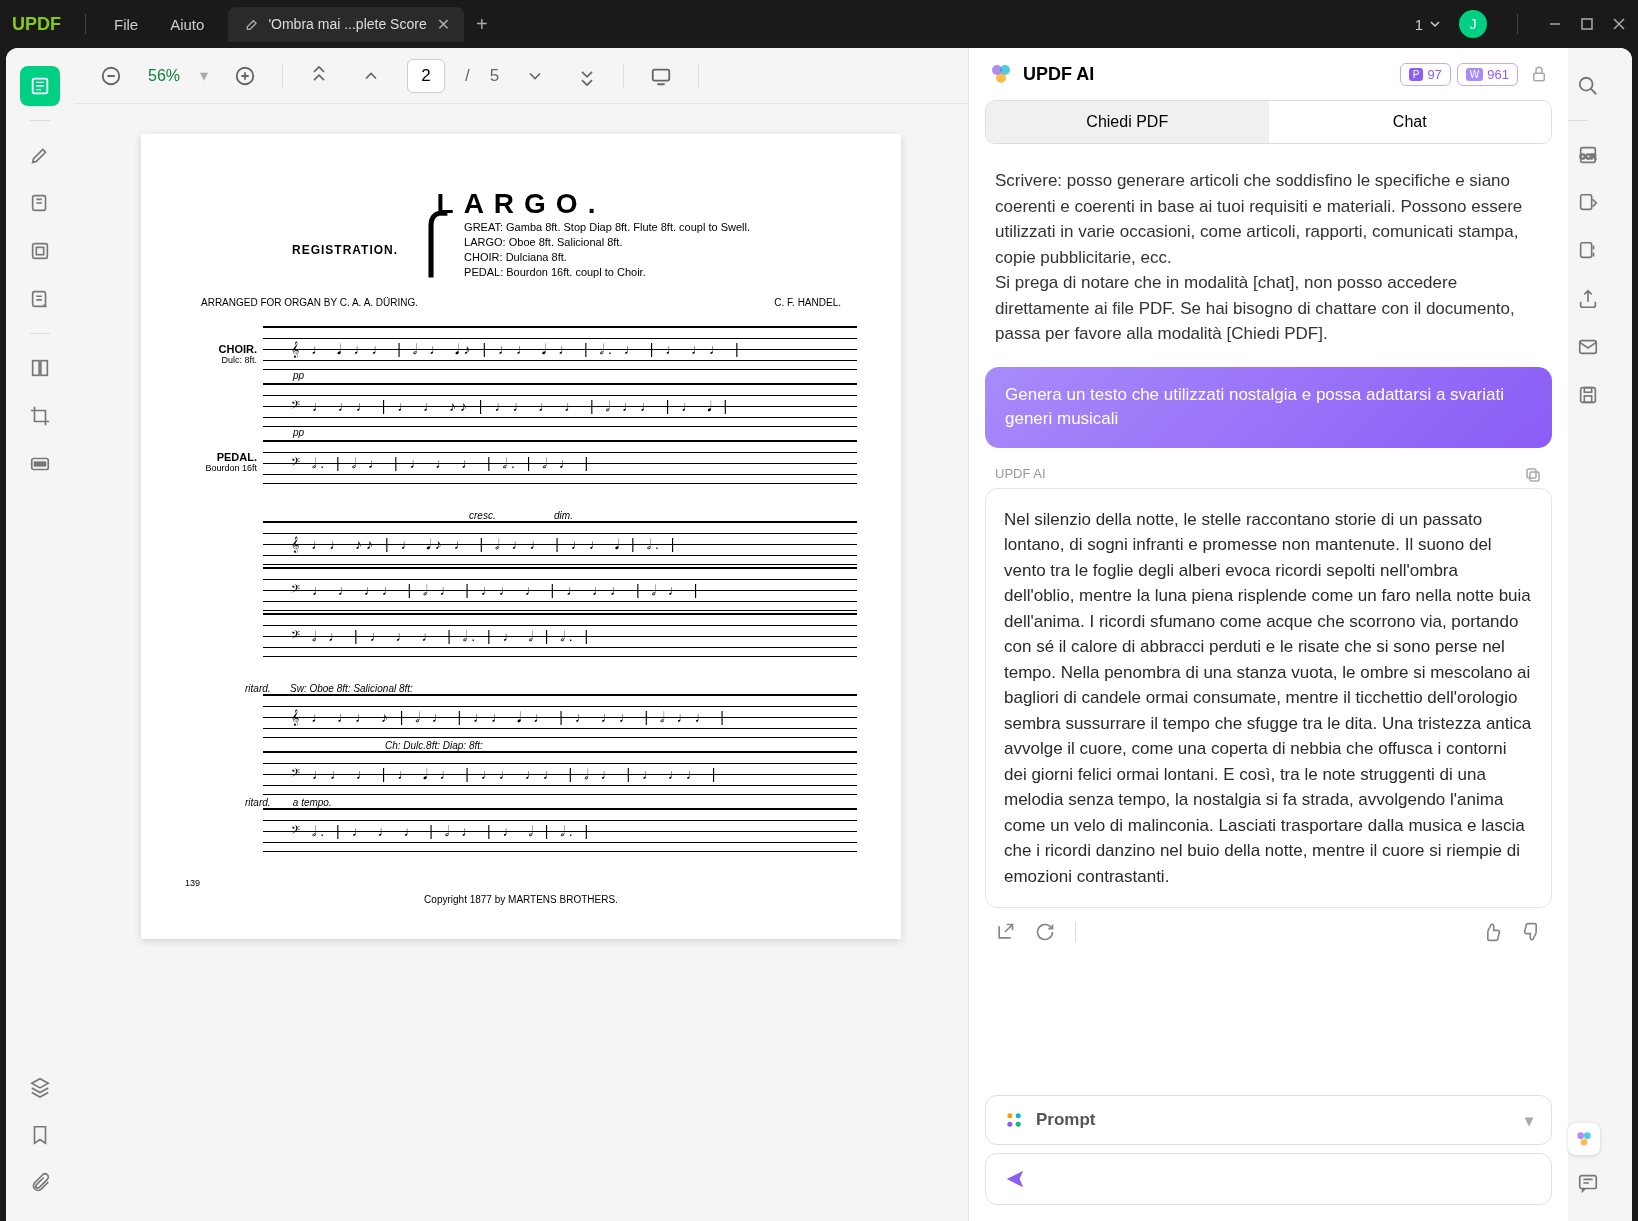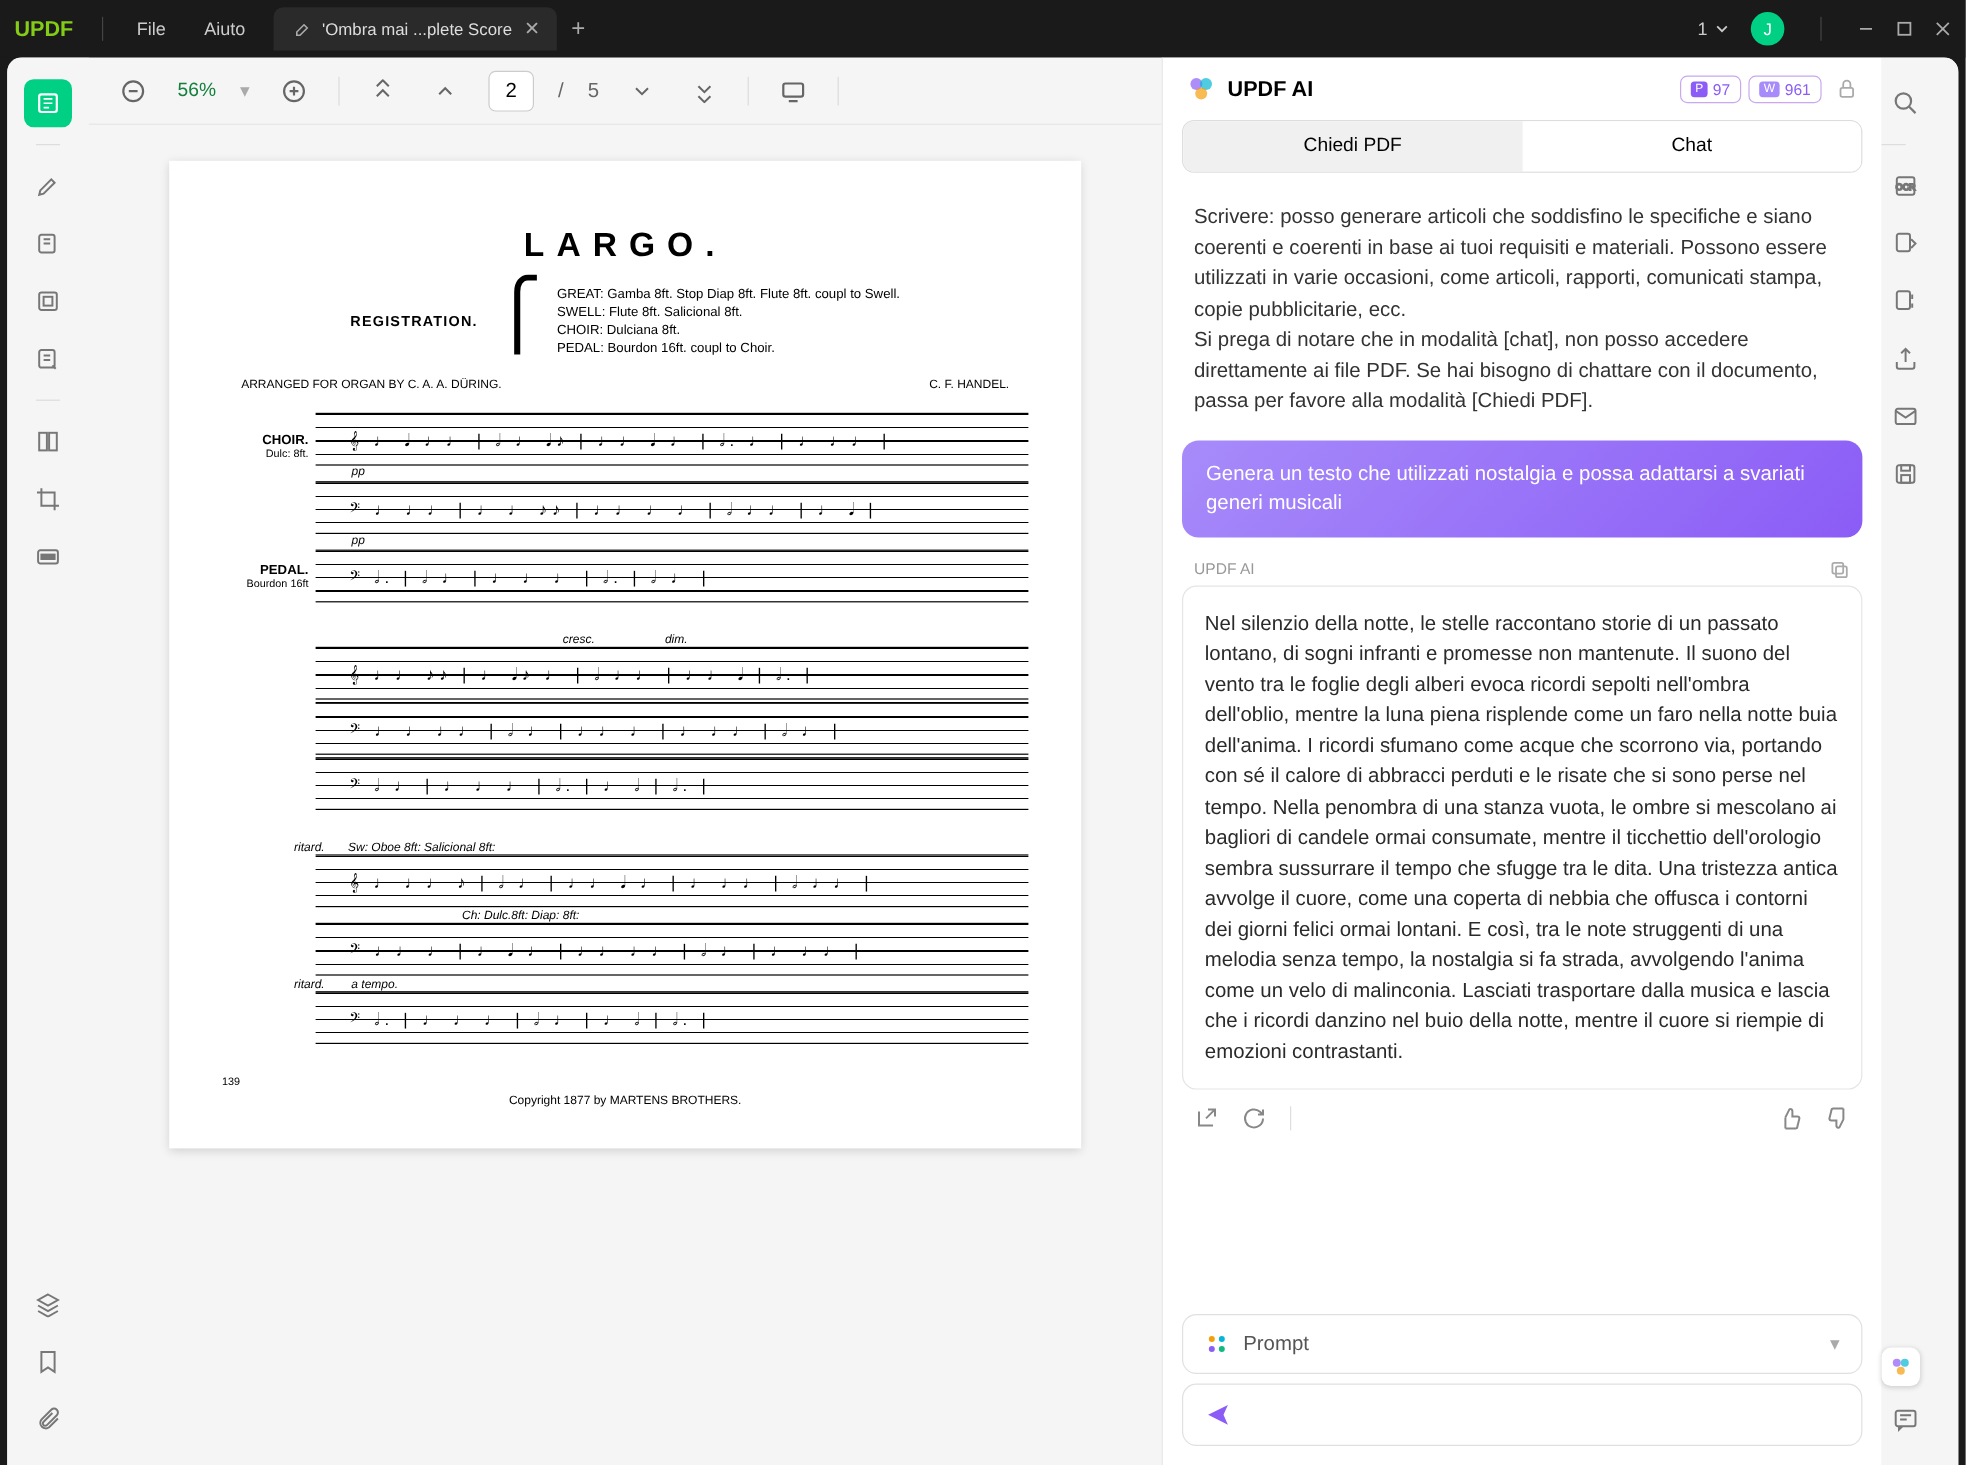--- a/index.html
+++ b/index.html
@@ -27,21 +27,21 @@
 .viewer-col { flex: 1; display: flex; flex-direction: column; }
 .toolbar { height: 56px; display: flex; align-items: center; padding: 0 20px; gap: 20px; border-bottom: 1px solid #e5e5e5; }
 .zoom-val { font-size: 16px; color: #15803d; }
 .zoom-dd { color: #aaa; }
 .page-input { width: 38px; height: 34px; text-align: center; font-size: 17px; border: 1px solid #ccc; border-radius: 6px; }
 .page-total { font-size: 17px; color: #666; }
 .tbtn { color: #666; cursor: pointer; padding: 6px; }
 
 .doc-scroll { flex: 1; overflow: auto; padding: 30px 50px; }
 .page { width: 760px; background: #fff; box-shadow: 0 2px 8px rgba(0,0,0,.15); margin: 0 auto; padding: 54px 44px 34px; font-family: Georgia, serif; }
-.page h1 { text-align: center; letter-spacing: 10px; font-size: 28px; font-weight: bold; margin-bottom: 18px; }
+.page h1 { text-align: center; letter-spacing: 10px; font-size: 28px; font-weight: bold; }
 .registration { display: flex; justify-content: center; gap: 12px; font-size: 11px; margin-bottom: 18px; }
 .reg-label { font-weight: bold; font-size: 12px; align-self: center; letter-spacing: 1px; }
 .reg-brace { font-size: 56px; line-height: 48px; }
 .reg-lines div { line-height: 1.35; }
 .credits { display: flex; justify-content: space-between; font-size: 10px; margin: 10px 16px 18px; }
 .staffs { margin-top: 8px; }
 .system { margin-bottom: 26px; }
 .staff-label { font-size: 11px; font-weight: bold; }
 .staff-sub { font-size: 9px; }
 .staff-lines { border-top: 1px solid #000; border-bottom: 1px solid #000; height: 44px; position: relative; background: repeating-linear-gradient(to bottom, #000 0, #000 1px, transparent 1px, transparent 11px); }
@@ -68,21 +68,21 @@
 .chat-scroll { flex: 1; overflow-y: auto; padding: 8px 16px; position: relative; }
 .ai-msg { font-size: 17px; line-height: 1.5; color: #333; padding: 8px 10px; }
 .user-msg { background: linear-gradient(135deg, #a78bfa, #8b5cf6); color: #fff; border-radius: 14px; padding: 16px 20px; font-size: 17px; line-height: 1.45; margin: 12px 0 14px; }
 .ai-label { font-size: 13px; color: #999; padding: 4px 10px; display: flex; }
 .copy-ic { margin-left: auto; color: #aaa; cursor: pointer; }
 .ai-response { border: 1px solid #e5e5e5; border-radius: 12px; padding: 18px; font-size: 17px; line-height: 1.5; color: #2a2a2a; }
 .msg-actions { display: flex; gap: 20px; padding: 14px 10px; color: #888; }
 .msg-actions .sep { width: 1px; background: #ddd; }
 .msg-actions .grow { flex: 1; }
 
-.prompt-bar { margin: 8px 16px; border: 1px solid #e0e0e0; border-radius: 12px; display: flex; align-items: center; padding: 14px 18px; gap: 12px; }
+.prompt-bar { margin: 8px 16px; border: 1px solid #e0e0e0; border-radius: 12px; display: flex; align-items: center; padding: 14px 18px; gap: 12px; font-weight: bold; }
 .prompt-ic { width: 20px; height: 20px; }
 .prompt-label { font-size: 17px; color: #555; }
 .prompt-dd { margin-left: auto; color: #aaa; }
 
 .input-bar { margin: 0 16px 16px; border: 1px solid #e0e0e0; border-radius: 12px; display: flex; align-items: center; padding: 14px 18px; }
 .input-bar input { flex: 1; border: none; outline: none; font-size: 17px; color: #666; }
 .send-btn { color: #8b5cf6; cursor: pointer; }
 
 .right-sidebar { width: 64px; background: #f5f5f5; display: flex; flex-direction: column; align-items: flex-start; padding: 18px 0; gap: 8px; }
 .right-sidebar .rtool { width: 40px; height: 40px; display: flex; align-items: center; justify-content: center; cursor: pointer; color: #777; }
@@ -254,21 +254,21 @@
     </div>
 
     <div class="doc-scroll">
       <div class="page">
         <h1>LARGO.</h1>
         <div class="registration">
           <span class="reg-label">REGISTRATION.</span>
           <span class="reg-brace">⎧</span>
           <div class="reg-lines">
             <div>GREAT: Gamba 8ft. Stop Diap 8ft. Flute 8ft. coupl to Swell.</div>
-            <div>SWELL: Flute 8ft. Salicional 8ft.</div>
+            <div>LARGO: Oboe 8ft. Salicional 8ft.</div>
             <div>CHOIR: Dulciana 8ft.</div>
             <div>PEDAL: Bourdon 16ft. coupl to Choir.</div>
           </div>
         </div>
         <div class="credits">
           <span>ARRANGED FOR ORGAN BY C. A. A. DÜRING.</span>
           <span>C. F. HANDEL.</span>
         </div>
 
         <div class="staffs">

